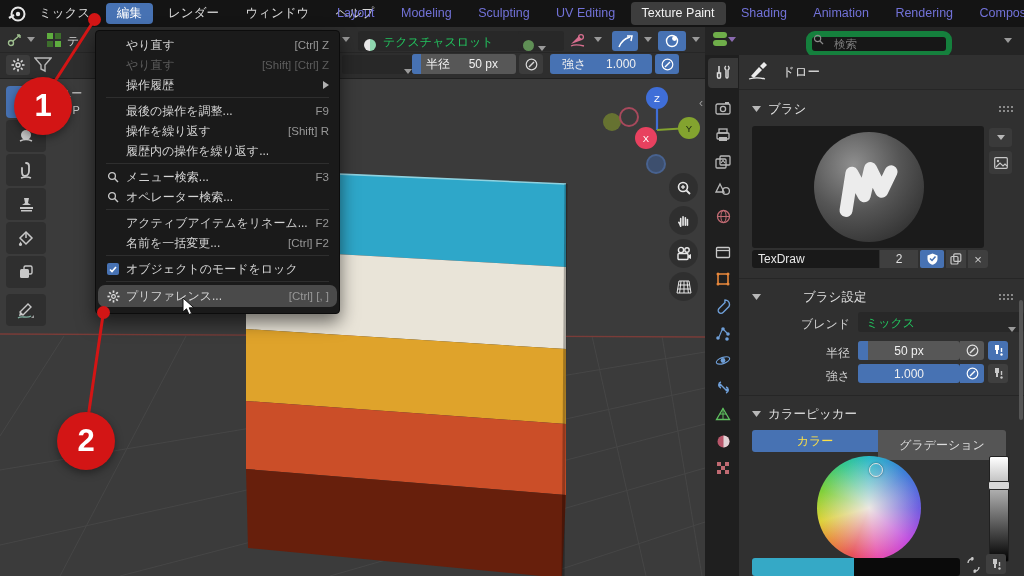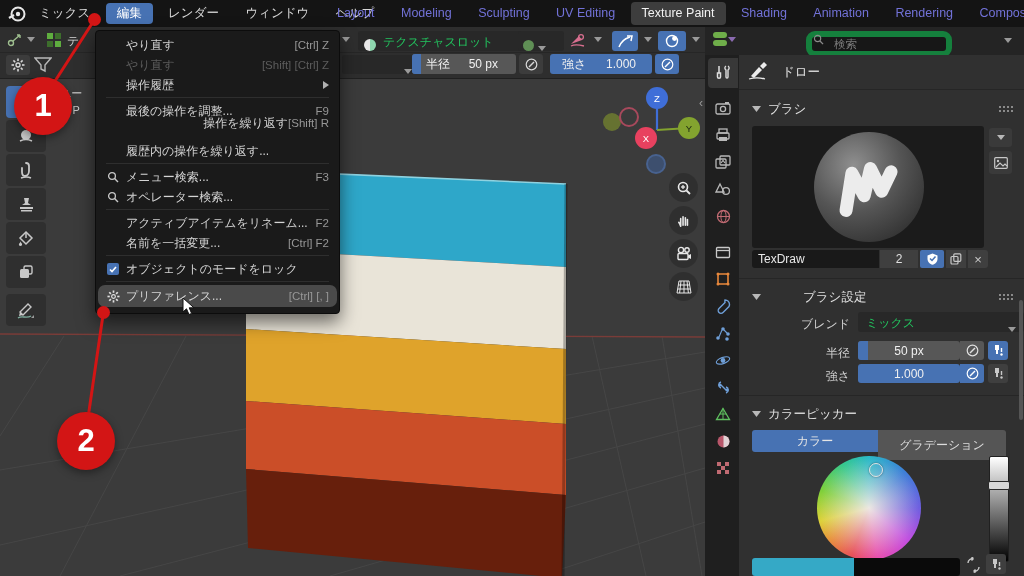--- a/index.html
+++ b/index.html
@@ -344,21 +344,21 @@
     <span class="lab">操作履歴</span>
     <svg width="6" height="8" viewBox="0 0 6 8">
         <path d="M0,0 L6,4 L0,8 Z" fill="#b0b0b0"></path>
       </svg>
   </div>
   <div class="msep" style="top:66px;"></div>
   <div class="mrow" style="top:70px;">
     <span class="lab">最後の操作を調整...</span>
     <span class="sc">F9</span>
   </div>
-  <div class="mrow" style="top:82px;text-align:right;">
+  <div class="mrow" style="top:90px;">
     <span class="lab">操作を繰り返す</span>
     <span class="sc">[Shift] R</span>
   </div>
   <div class="mrow" style="top:110px;">
     <span class="lab">履歴内の操作を繰り返す...</span>
   </div>
   <div class="msep" style="top:132px;"></div>
   <div class="mrow" style="top:136px;">
     <span class="micon">
         <svg width="12" height="12" viewBox="0 0 12 12">
@@ -659,21 +659,21 @@
     </svg>
 </div>
 <div class="abs" style="left:739px;top:395px;width:285px;height:1px;background:#262626;"></div>
 
 <svg class="abs caret" style="left:752px;top:411px;" viewBox="0 0 9 6">
     <path d="M0,0 L4.5,6 L9,0" fill="#b8b8b8"></path>
   </svg>
 <div class="abs nw sect-label" style="left:768px;top:406px;">カラーピッカー</div>
 
 <div class="abs" style="left:752px;top:430px;width:126px;height:22px;background:#4772b3;border-radius:3px 0 0 3px;display:flex;align-items:center;justify-content:center;">
-  <span style="font-size:12px;color:#e5e5e5;">カラー</span>
+  <span style="font-size:12px;color:#fde047;">カラー</span>
 </div>
 <div class="abs" style="left:878px;top:430px;width:128px;height:30px;background:#555;border-radius:0 3px 3px 0;display:flex;align-items:center;justify-content:center;">
   <span style="font-size:12px;color:#ddd;">グラデーション</span>
 </div>
 
 <div class="abs" style="left:817px;top:456px;width:104px;height:104px;border-radius:50%;
             background:conic-gradient(from 0deg, #2bb8c8 0deg, #3f7fd8 45deg, #6f5fe0 90deg, #c44fe0 130deg, #e84fae 170deg, #e8515a 200deg, #e8913f 230deg, #ddd23a 255deg, #7fd03a 290deg, #36c88f 330deg, #2bb8c8 360deg);">
   <div class="abs" style="left:0;top:0;width:104px;height:104px;border-radius:50%;
        background:radial-gradient(circle at 50% 50%, #ece7e2 0%, rgba(236,231,226,0) 68%);"></div>
   <div class="abs" style="left:52px;top:7px;width:12px;height:12px;border-radius:50%;border:1.5px solid #e0e0e0;box-shadow:0 0 2px rgba(0,0,0,.5);"></div>

